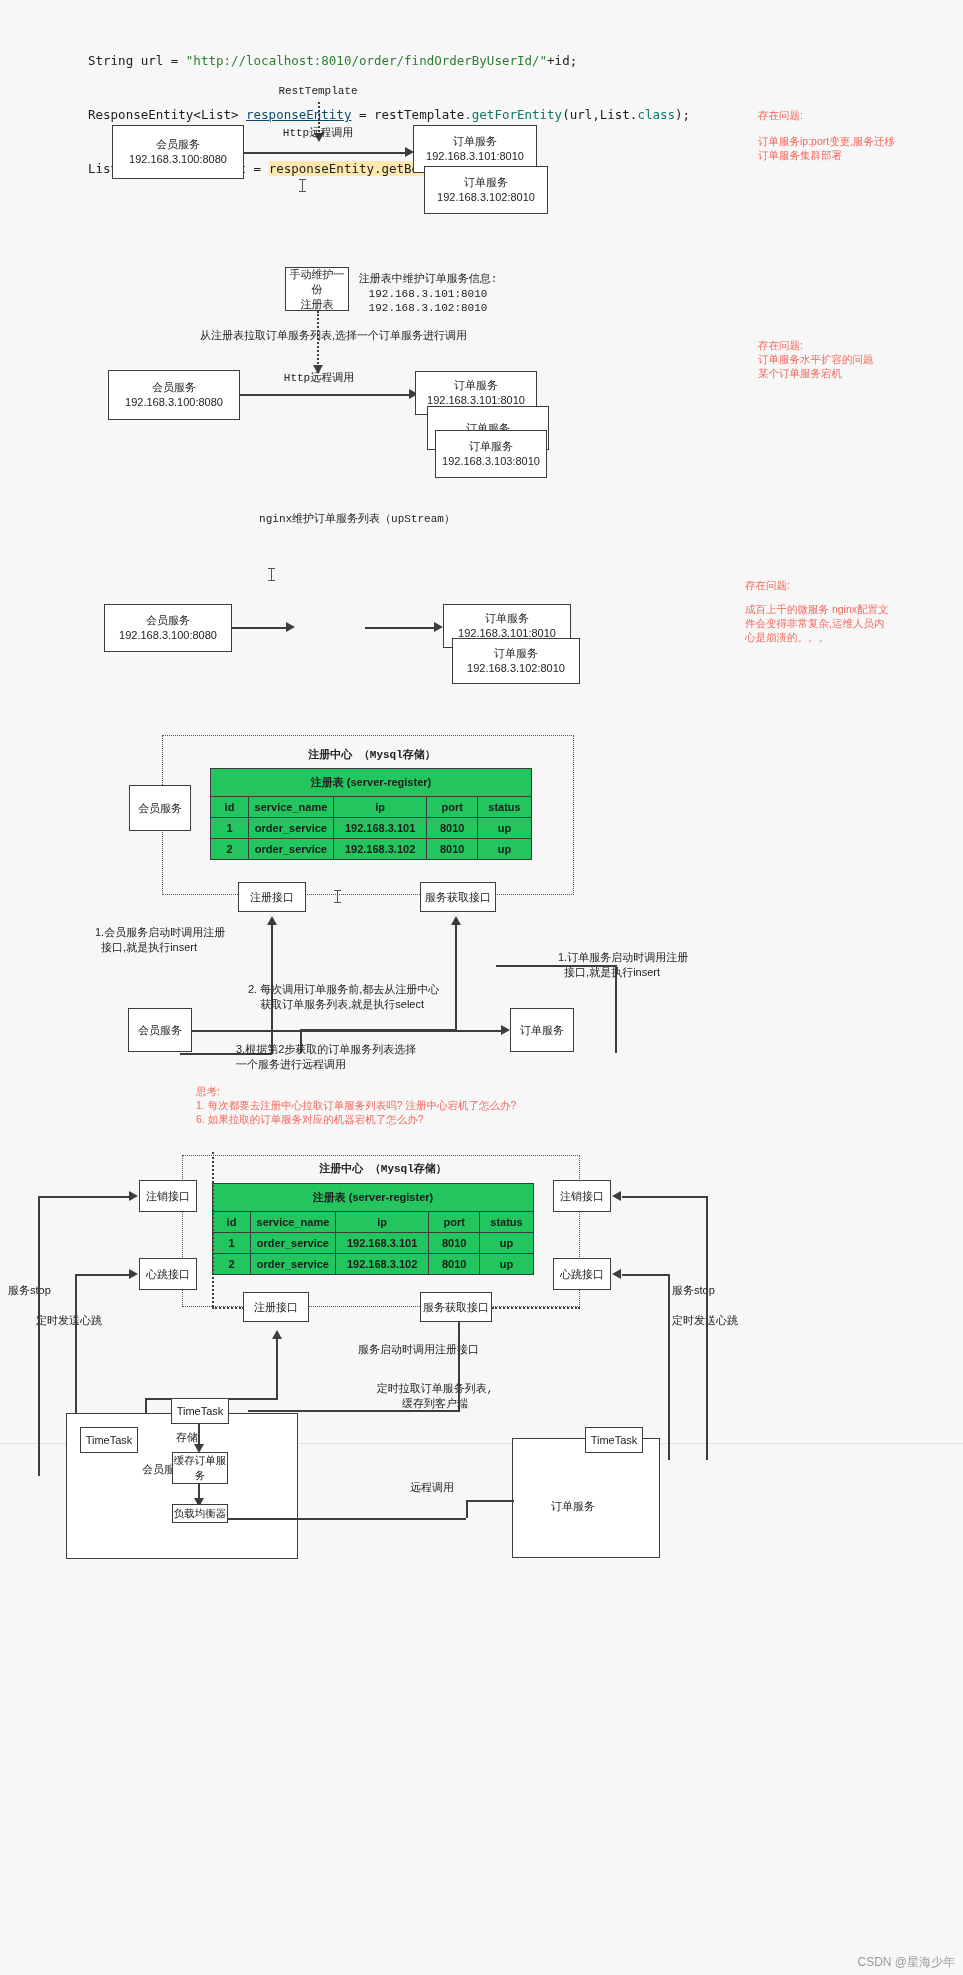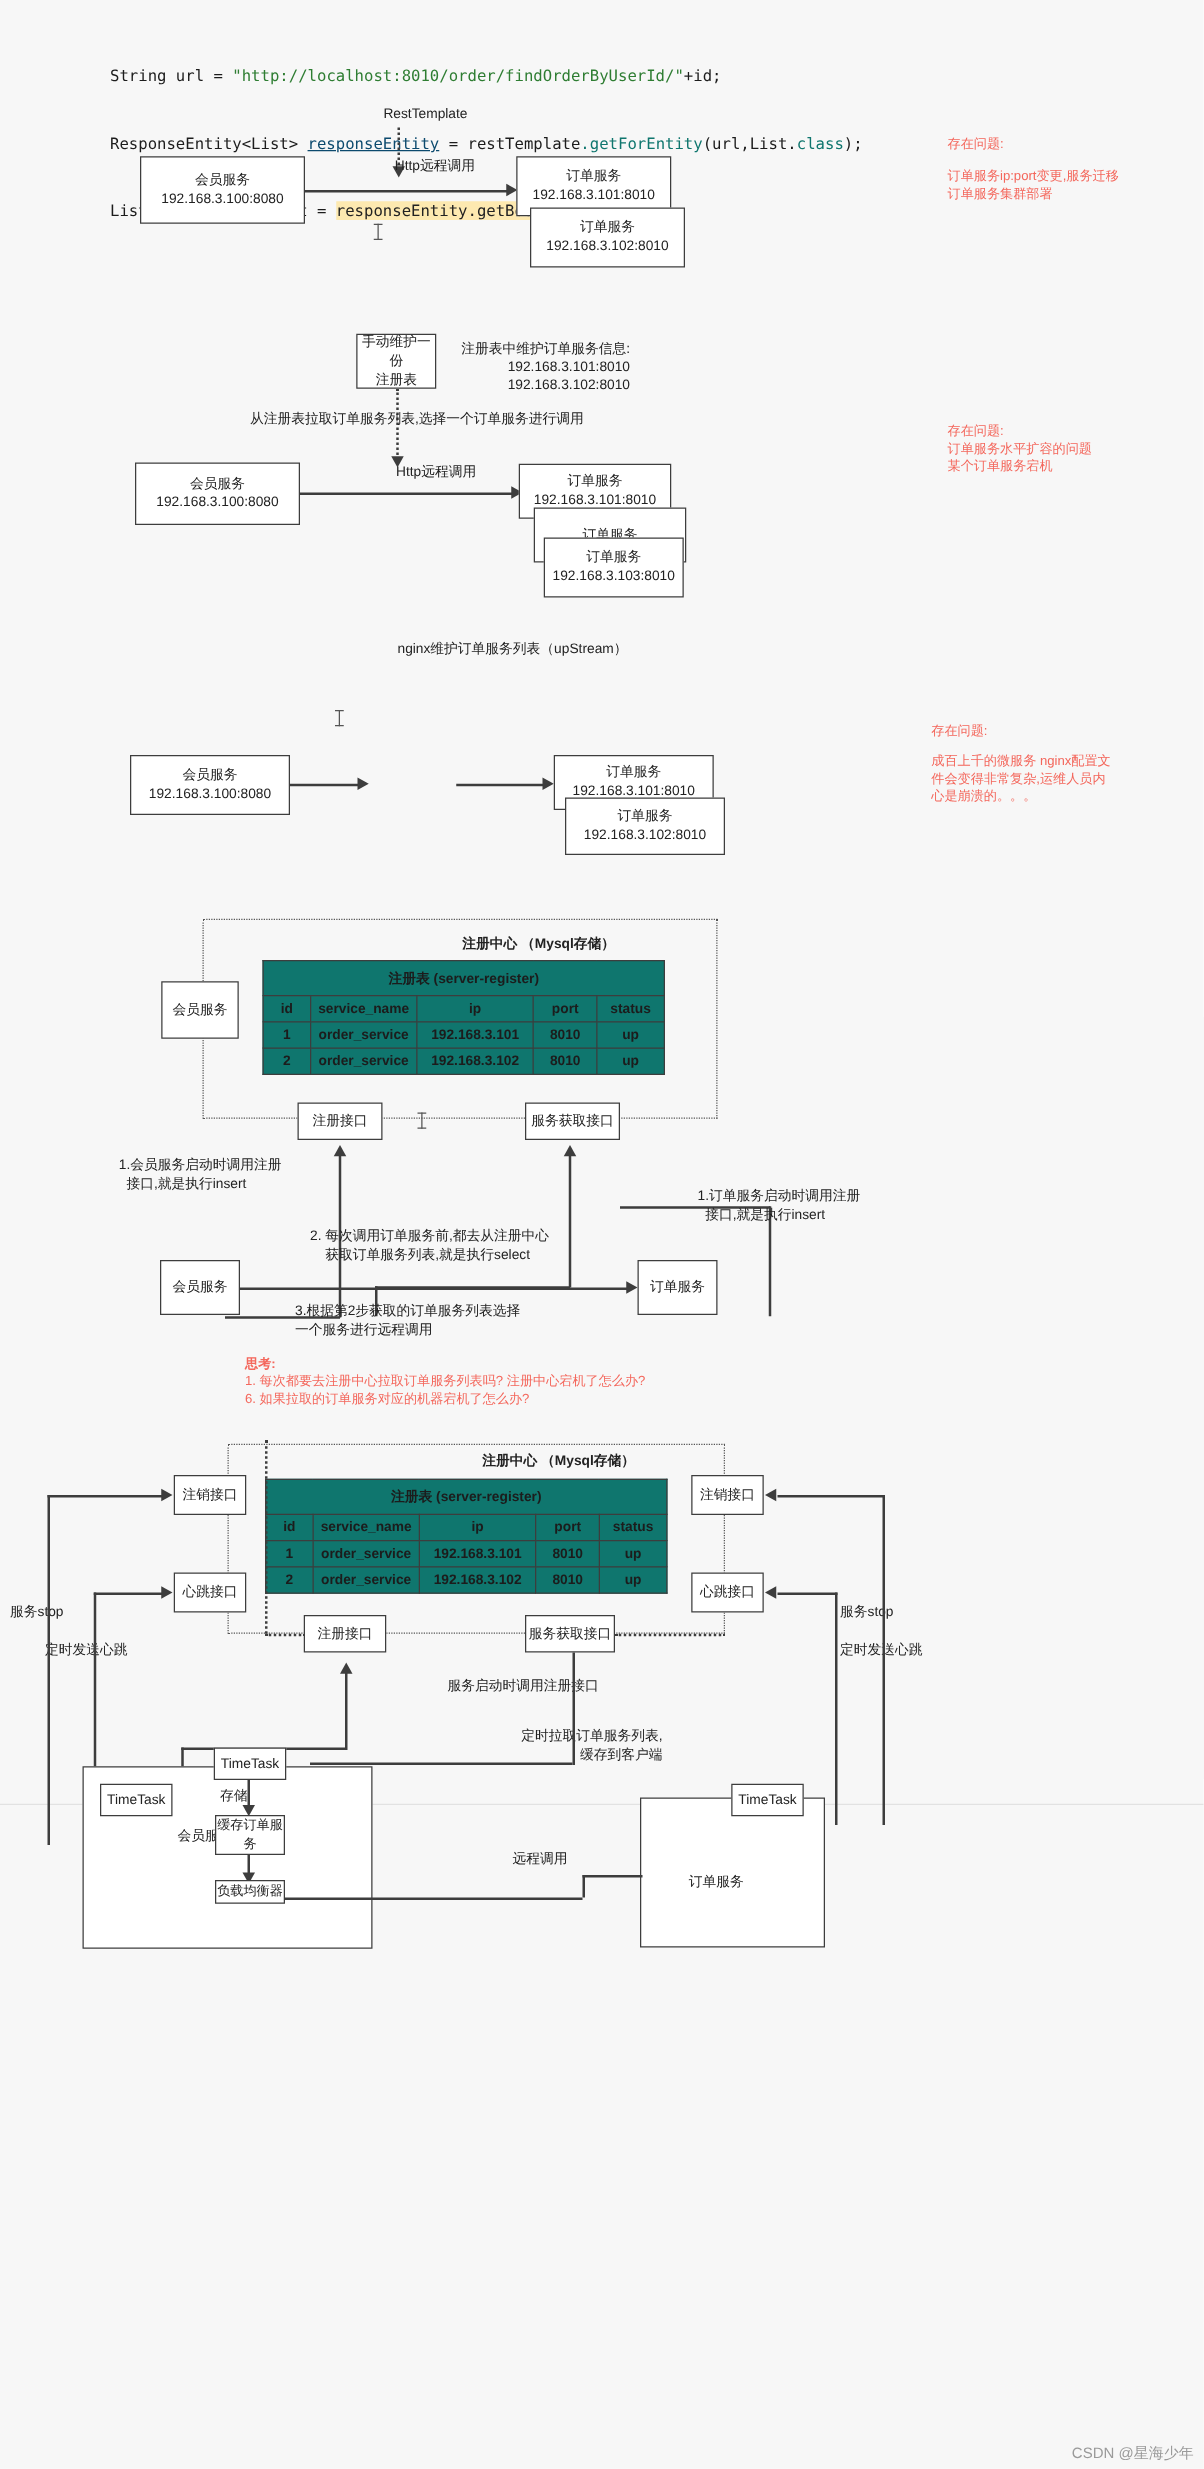--- a/index.html
+++ b/index.html
@@ -9,34 +9,34 @@
   .c-str{color:#2e7d32;}
   .c-kw{color:#0f766e;}
   .c-var{color:#0c4a6e;text-decoration:underline;}
   .c-hl{background:#fde9b0;}
   .c-plain{color:#1c1c1c;}
   .box{position:absolute;border:1.6px solid #3d3d3d;background:#fff;box-sizing:border-box;
        display:flex;flex-direction:column;align-items:center;justify-content:center;
        font-size:11px;color:#222;line-height:15px;text-align:center;}
   .box.sm{font-size:10.5px;}
   .lbl{position:absolute;font-size:11px;color:#222;line-height:15px;white-space:pre;}
-  .lbl.c{text-align:right;}
+  .lbl.c{text-align:center;font-family:Liberation Mono, monospace;}
   .red{position:absolute;font-size:10.5px;color:#f4675c;line-height:15px;white-space:pre;}
   .ln{position:absolute;background:#3d3d3d;}
   .ln.h{height:1.6px;}
   .ln.v{width:1.6px;}
   .dot.h{position:absolute;height:0;border-top:2px dotted #3d3d3d;}
   .dot.v{position:absolute;width:0;border-left:2px dotted #3d3d3d;}
   .arr{position:absolute;width:0;height:0;}
   .arr.r{border-top:5px solid transparent;border-bottom:5px solid transparent;border-left:9px solid #3d3d3d;}
   .arr.l{border-top:5px solid transparent;border-bottom:5px solid transparent;border-right:9px solid #3d3d3d;}
   .arr.d{border-left:5px solid transparent;border-right:5px solid transparent;border-top:9px solid #3d3d3d;}
   .arr.u{border-left:5px solid transparent;border-right:5px solid transparent;border-bottom:9px solid #3d3d3d;}
   .dashbox{position:absolute;border:1.6px dotted #555;box-sizing:border-box;}
-  table.reg{position:absolute;border-collapse:collapse;background:#0f766e;}
+  table.reg{position:absolute;border-collapse:collapse;background:#22c55e;}
   table.reg td{border:1.4px solid #3d3d3d;text-align:center;font-size:11px;color:#1c1c1c;
       padding:4px 2px;font-weight:bold;}
   table.reg td.title{font-weight:bold;padding:6px;}
   .cursor{position:absolute;width:1px;height:13px;background:#555;}
   .cursor:before,.cursor:after{content:"";position:absolute;left:-3px;width:7px;height:1px;background:#555;}
   .cursor:before{top:0;} .cursor:after{bottom:0;}
   .wm{position:absolute;right:8px;bottom:4px;font-size:12px;color:#9a9a9a;}
   .bottom{position:absolute;left:0;top:1443px;width:963px;height:532px;background:#f7f7f7;border-top:1px solid #e2e2e2;}
 </style>
 </head>
@@ -207,21 +207,21 @@
 
   <div class="box" style="left:128px;top:1008px;width:64px;height:44px;">
     <span>会员服务</span>
   </div>
   <div class="box" style="left:510px;top:1008px;width:64px;height:44px;">
     <span>订单服务</span>
   </div>
   <div class="ln h" style="left:192px;top:1030px;width:312px;"></div>
   <div class="arr r" style="left:501px;top:1025px;"></div>
 
-  <div class="red" style="left:196px;top:1084px;font-weight:bold;">思考:</div>
+  <div class="red" style="left:196px;top:1084px;">思考:</div>
   <div class="red" style="left:196px;top:1098px;">1. 每次都要去注册中心拉取订单服务列表吗? 注册中心宕机了怎么办?</div>
   <div class="red" style="left:196px;top:1112px;">6. 如果拉取的订单服务对应的机器宕机了怎么办?</div>
 
   <div class="bottom"></div>
 
   <div class="dashbox" style="left:182px;top:1155px;width:398px;height:152px;"></div>
   <div class="lbl c" style="left:258px;top:1162px;width:250px;font-weight:bold;">注册中心 （Mysql存储）</div>
 
   <table class="reg" style="left:212px;top:1183px;width:322px;">
     <tbody>

